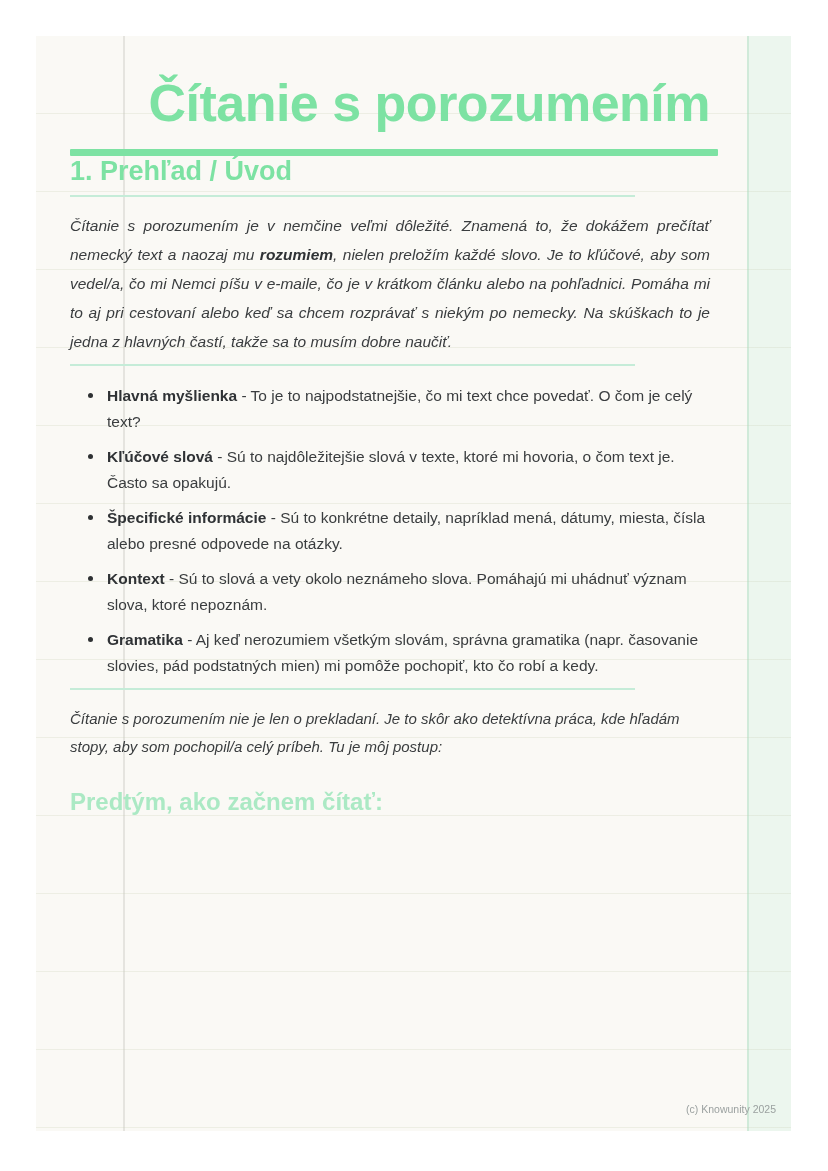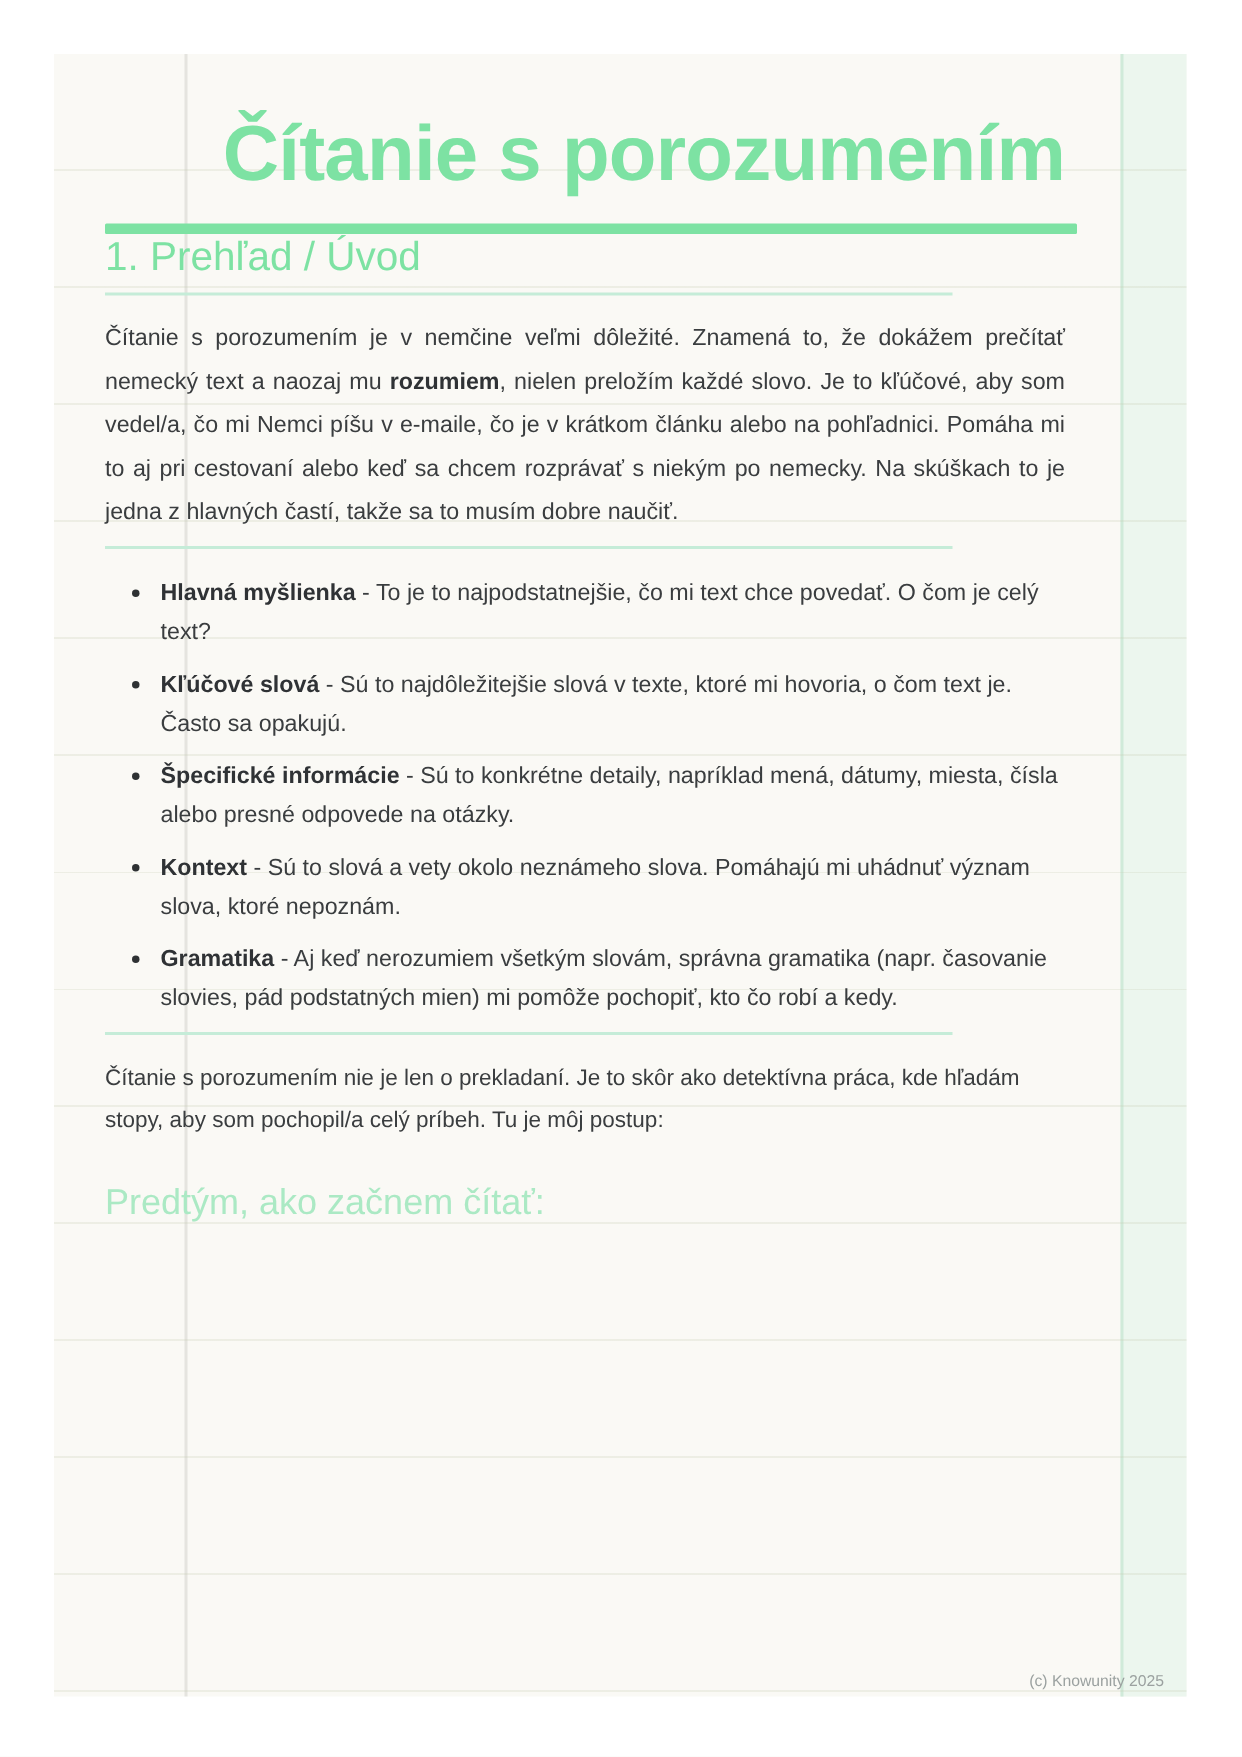--- a/index.html
+++ b/index.html
@@ -46,30 +46,30 @@
   }
   h1.title{
     margin:2px 0 0;font-size:52px;line-height:1.12;font-weight:700;
     color:var(--accent);letter-spacing:-0.5px;text-align:right;
   }
   .rule-thick{
     margin-top:17px;height:7px;width:648px;background:var(--accent);
     border-radius:1px;
   }
   h2.section{
-    margin:0;font-size:27px;line-height:1.15;font-weight:400;
+    margin:0;font-size:27px;line-height:1.15;font-weight:700;
     color:var(--accent);
   }
   .mt-s1{margin-top:39px;}
   .mt-s2{margin-top:26px;}
   .mt-s3{margin-top:20px;}
   .rule-thin{
     margin-top:8px;height:2px;width:565px;background:var(--rule-thin);
   }
-  p{margin:0;}
+  p{margin:0;font-style:italic;}
   .para-intro{
     margin-top:14px;font-size:15.5px;line-height:29px;text-align:justify;
   }
   .para-lead{
     margin-top:19px;font-size:15.5px;line-height:26px;
   }
   .para-s3{
     margin-top:15px;font-size:15px;line-height:28px;
   }
   b{font-weight:700;color:#2f3235;}
@@ -78,25 +78,25 @@
   }
   ul.bullets li{
     position:relative;padding-left:37px;margin-bottom:9px;
     font-size:15.5px;line-height:26px;
   }
   ul.bullets li::before{
     content:"";position:absolute;left:18px;top:10px;
     width:5px;height:5px;border-radius:50%;background:#2e3133;
   }
   h3.sub{
-    margin:27px 0 0;font-size:24px;line-height:1.15;font-weight:400;
+    margin:27px 0 0;font-size:24px;line-height:1.15;font-weight:700;
     color:var(--accent-light);
   }
   .footer{
-    position:absolute;right:15px;bottom:4px;z-index:4;
+    position:absolute;right:15px;bottom:16px;z-index:4;
     font-size:10.5px;color:var(--footer-text);
   }
 </style>
 </head>
 <body>
 
 <div class="page">
   <div class="strip"></div>
   <div class="vline"></div>
   <div class="ruled-lines"></div>

